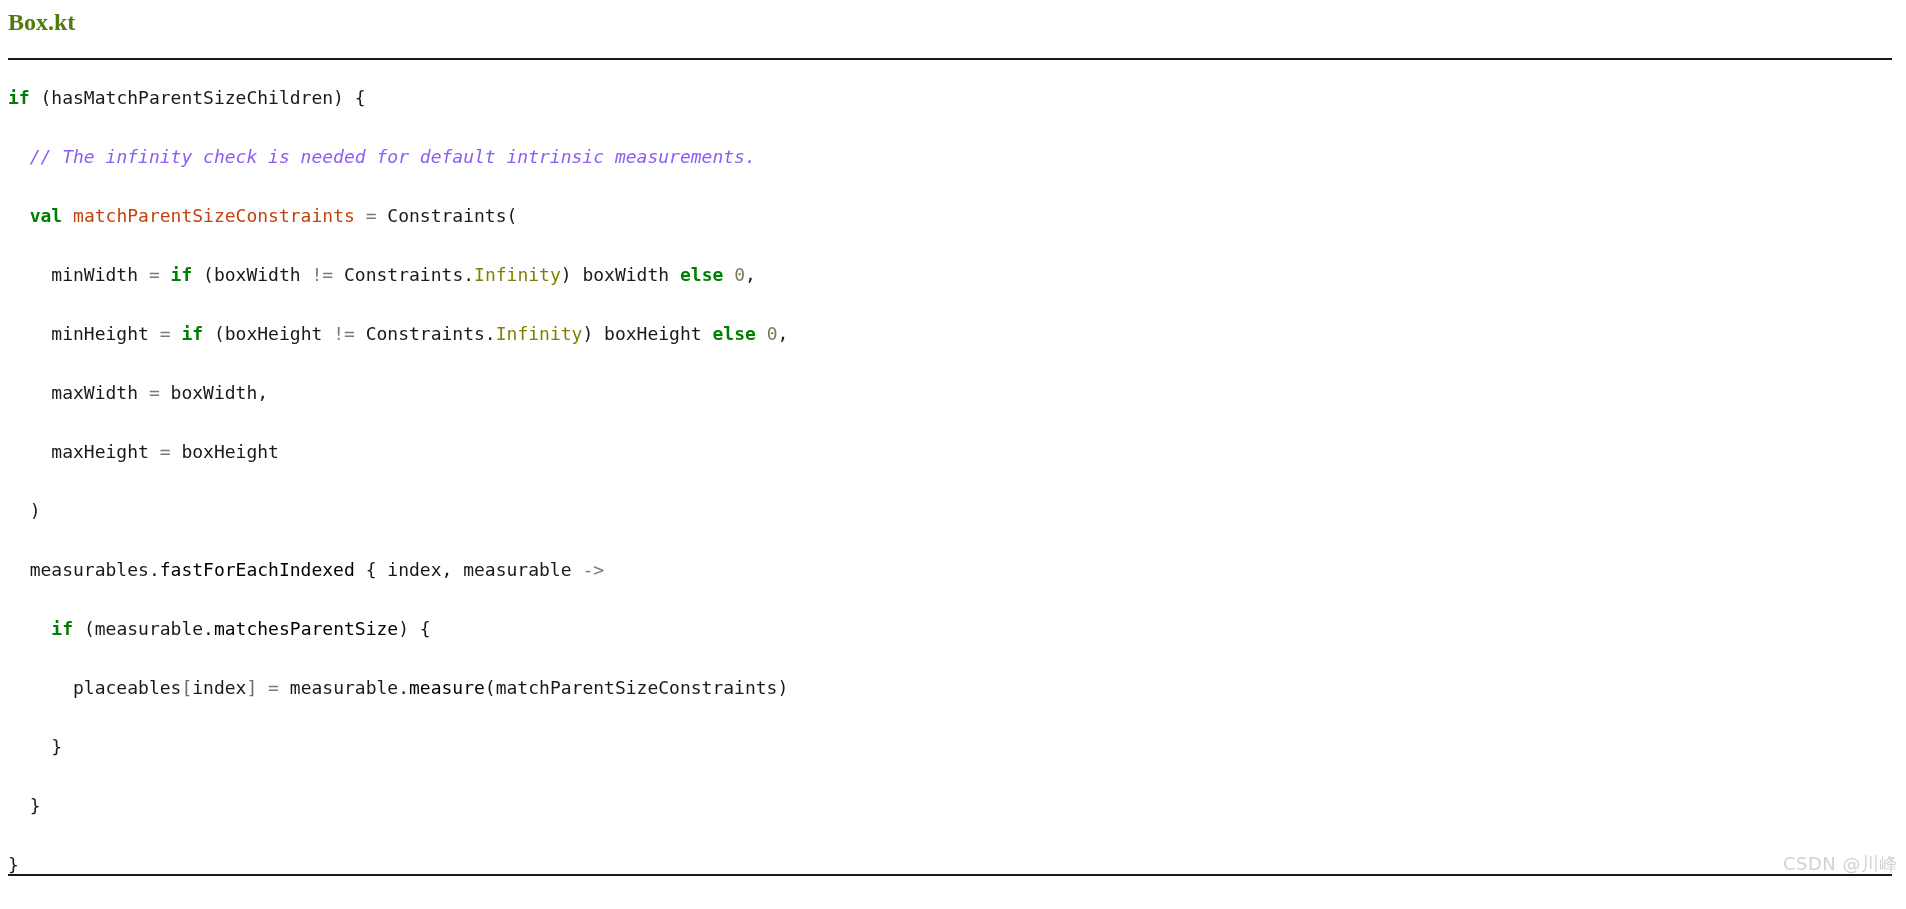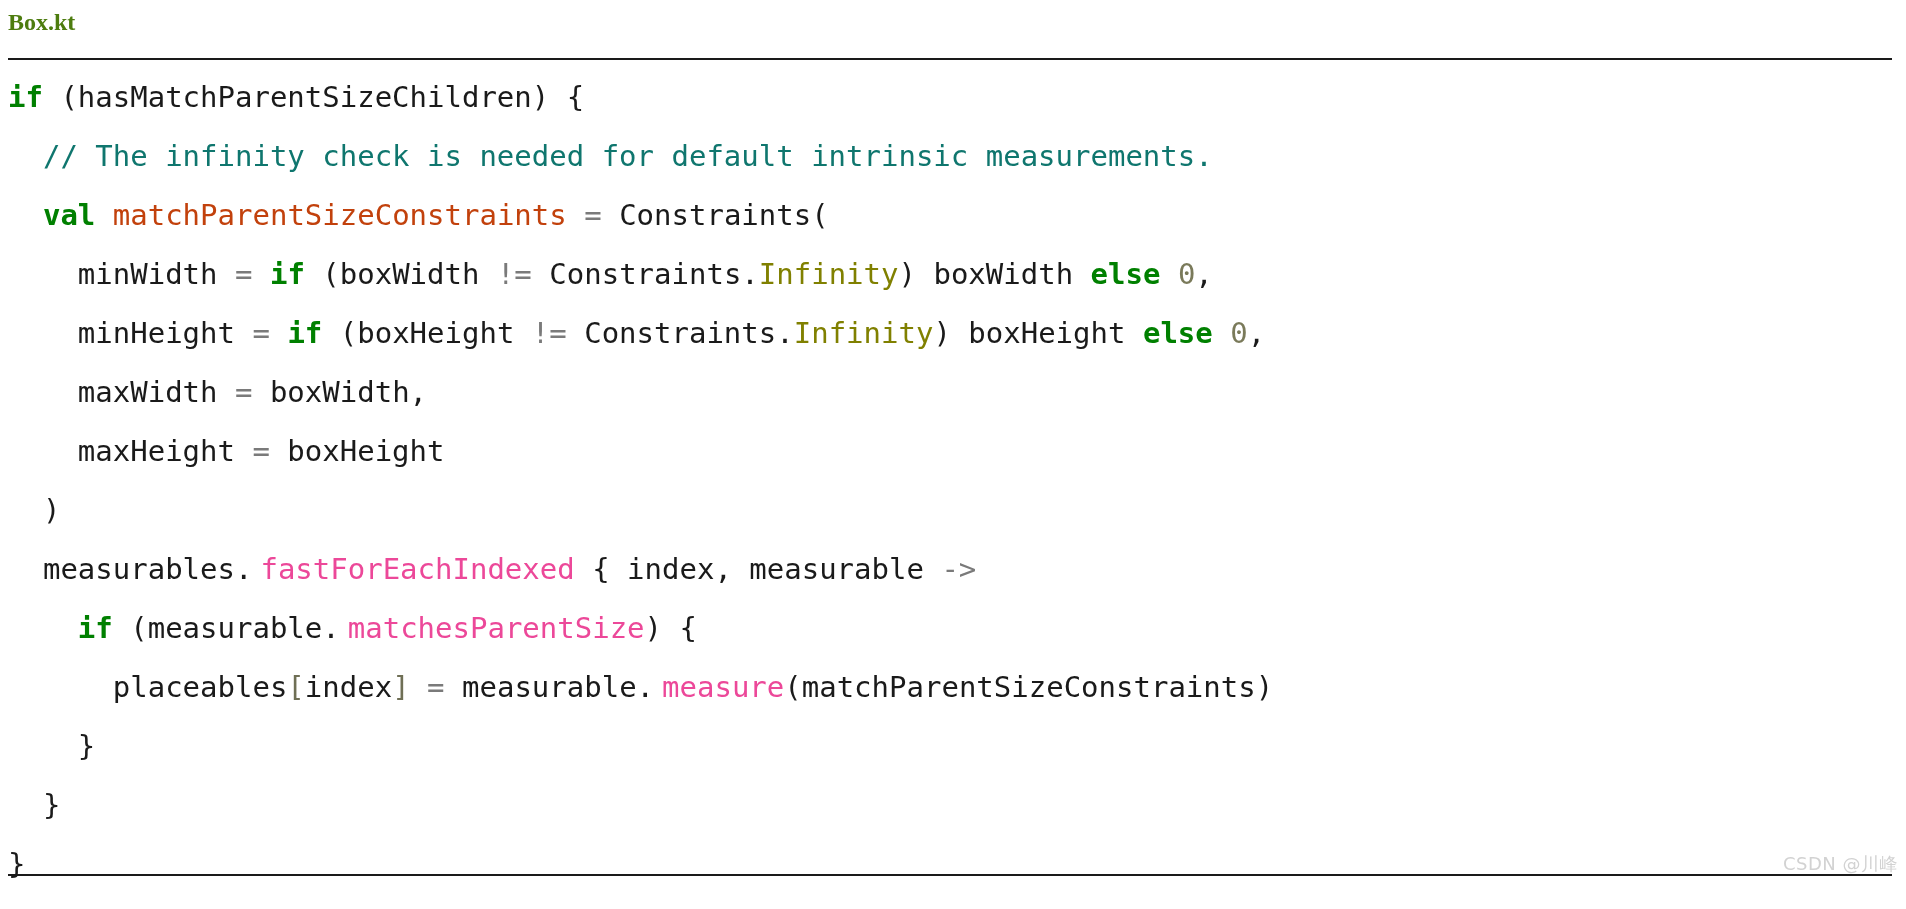--- a/index.html
+++ b/index.html
@@ -52,37 +52,37 @@
   #rule-bottom { top: 874px; }
 
   
   #code-block {
     position: absolute;
     left: 8px;
     top: 68px;
     width: 1890px;
     height: 800px;
     font-family: "DejaVu Sans Mono", "Liberation Mono", monospace;
-    font-size: 29px;
+    font-size: 18px;
     line-height: 59px;
     color: #1a1a1a;
     white-space: pre;
   }
   .code-line {
     height: 59px;
     white-space: pre;
     display: block;
   }
 
   
   .t-plain    { color: #1a1a1a; }
   .t-keyword  { color: #008000; font-weight: bold; }
-  .t-comment  { color: #0f766e; }
+  .t-comment  { color: #8b5cf6; font-style: italic; }
   .t-ident    { color: #c2410c; }
-  .t-func     { color: #ec4899; margin-left: 8px; }
+  .t-func     { color: #000000; }
   .t-const    { color: #808000; }
   .t-op       { color: #7a7a7a; }
   .t-num      { color: #7a7a5a; }
   .t-bracket  { color: #6f6f55; }
 
   
   #watermark {
     position: absolute;
     right: 8px;
     top: 852px;

